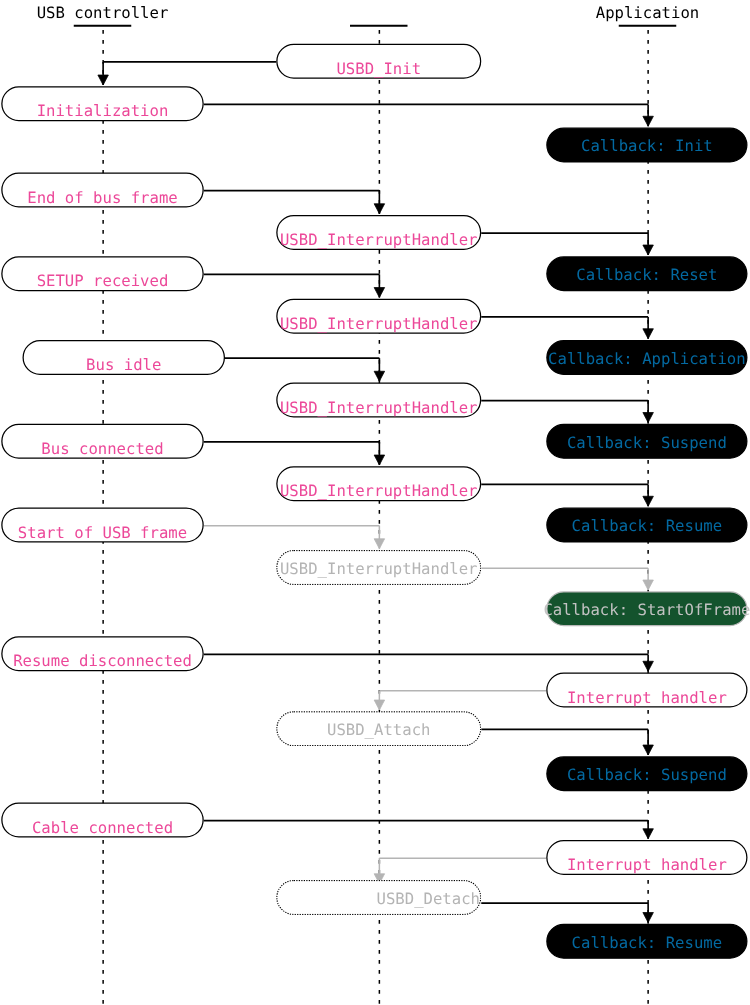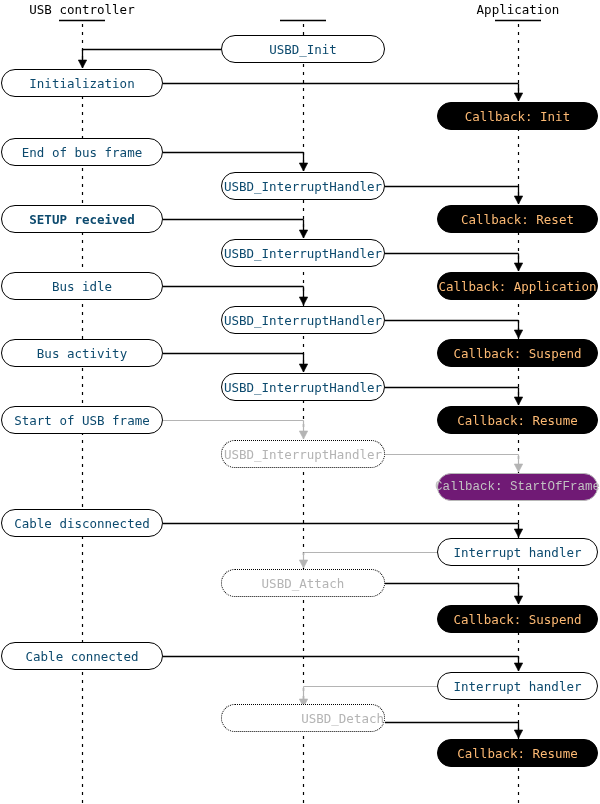--- a/index.html
+++ b/index.html
@@ -15,24 +15,24 @@
     white-space:nowrap;letter-spacing:0px;
   }
   .lane-head span{display:block;}
 
   .node{
     position:absolute;box-sizing:border-box;
     display:flex;align-items:center;justify-content:center;
     font-size:12.5px;white-space:nowrap;letter-spacing:0px;
     border-radius:16px;
   }
-  .node.solid{border:1.4px solid #000;background:#fff;color:#0c4a6e;}
-  .node.filled{border:1.4px solid #000;background:#000;color:#fdba74;}
+  .node.solid{border:1.4px solid #000;background:#fff;color:#ec4899;align-items:flex-end;}
+  .node.filled{border:1.4px solid #000;background:#000;color:#0369a1;}
   .node.ghost{border:1.6px dotted #000;background:#fff;color:#b4b4b4;}
-  .node.ghost-light{border:1.4px solid #b8b8b8;background:#701a75;color:#c2c2c2;font-family:Liberation Mono, monospace;}
+  .node.ghost-light{border:1.4px solid #b8b8b8;background:#14532d;color:#c2c2c2;}
 </style>
 </head>
 <body>
 
 <div id="stage">
   <svg id="wires" viewBox="0 0 600 804" width="600" height="804">
       <line x1="82.5" y1="24" x2="82.5" y2="804" stroke="#000000" stroke-width="1.2" stroke-dasharray="3 5"></line>
       <line x1="59" y1="20.5" x2="105" y2="20.5" stroke="#000000" stroke-width="1.6"></line>
       <line x1="303.5" y1="24" x2="303.5" y2="804" stroke="#000000" stroke-width="1.2" stroke-dasharray="3 5"></line>
       <line x1="280" y1="20.5" x2="326" y2="20.5" stroke="#000000" stroke-width="1.6"></line>
@@ -116,58 +116,58 @@
       </div>
       <div class="node solid" style="left: 1px; top: 138px; width: 162px; height: 28px;">
         <span>End of bus frame</span>
       </div>
       <div class="node solid" style="left: 221px; top: 172px; width: 164px; height: 28px;">
         <span>USBD_InterruptHandler</span>
       </div>
       <div class="node filled" style="left: 437px; top: 205px; width: 161px; height: 28px;">
         <span>Callback: Reset</span>
       </div>
-      <div class="node solid" style="left: 1px; top: 205px; width: 162px; height: 28px; font-weight: bold;">
+      <div class="node solid" style="left: 1px; top: 205px; width: 162px; height: 28px;">
         <span>SETUP received</span>
       </div>
       <div class="node solid" style="left: 221px; top: 239px; width: 164px; height: 28px;">
         <span>USBD_InterruptHandler</span>
       </div>
       <div class="node filled" style="left: 437px; top: 272px; width: 161px; height: 28px;">
         <span>Callback: Application</span>
       </div>
-      <div class="node solid" style="left: 1px; top: 272px; width: 162px; height: 28px;">
+      <div class="node solid" style="left: 18px; top: 272px; width: 162px; height: 28px;">
         <span>Bus idle</span>
       </div>
       <div class="node solid" style="left: 221px; top: 306px; width: 164px; height: 28px;">
         <span>USBD_InterruptHandler</span>
       </div>
       <div class="node filled" style="left: 437px; top: 339px; width: 161px; height: 28px;">
         <span>Callback: Suspend</span>
       </div>
       <div class="node solid" style="left: 1px; top: 339px; width: 162px; height: 28px;">
-        <span>Bus activity</span>
+        <span>Bus connected</span>
       </div>
       <div class="node solid" style="left: 221px; top: 373px; width: 164px; height: 28px;">
         <span>USBD_InterruptHandler</span>
       </div>
       <div class="node filled" style="left: 437px; top: 406px; width: 161px; height: 28px;">
         <span>Callback: Resume</span>
       </div>
       <div class="node solid" style="left: 1px; top: 406px; width: 162px; height: 28px;">
         <span>Start of USB frame</span>
       </div>
       <div class="node ghost" style="left: 221px; top: 440px; width: 164px; height: 28px;">
         <span>USBD_InterruptHandler</span>
       </div>
       <div class="node ghost-light" style="left: 437px; top: 473px; width: 161px; height: 28px;">
         <span>Callback: StartOfFrame</span>
       </div>
       <div class="node solid" style="left: 1px; top: 509px; width: 162px; height: 28px;">
-        <span>Cable disconnected</span>
+        <span>Resume disconnected</span>
       </div>
       <div class="node solid" style="left: 437px; top: 538px; width: 161px; height: 28px;">
         <span>Interrupt handler</span>
       </div>
       <div class="node ghost" style="left: 221px; top: 569px; width: 164px; height: 28px;">
         <span>USBD_Attach</span>
       </div>
       <div class="node filled" style="left: 437px; top: 605px; width: 161px; height: 28px;">
         <span>Callback: Suspend</span>
       </div>

